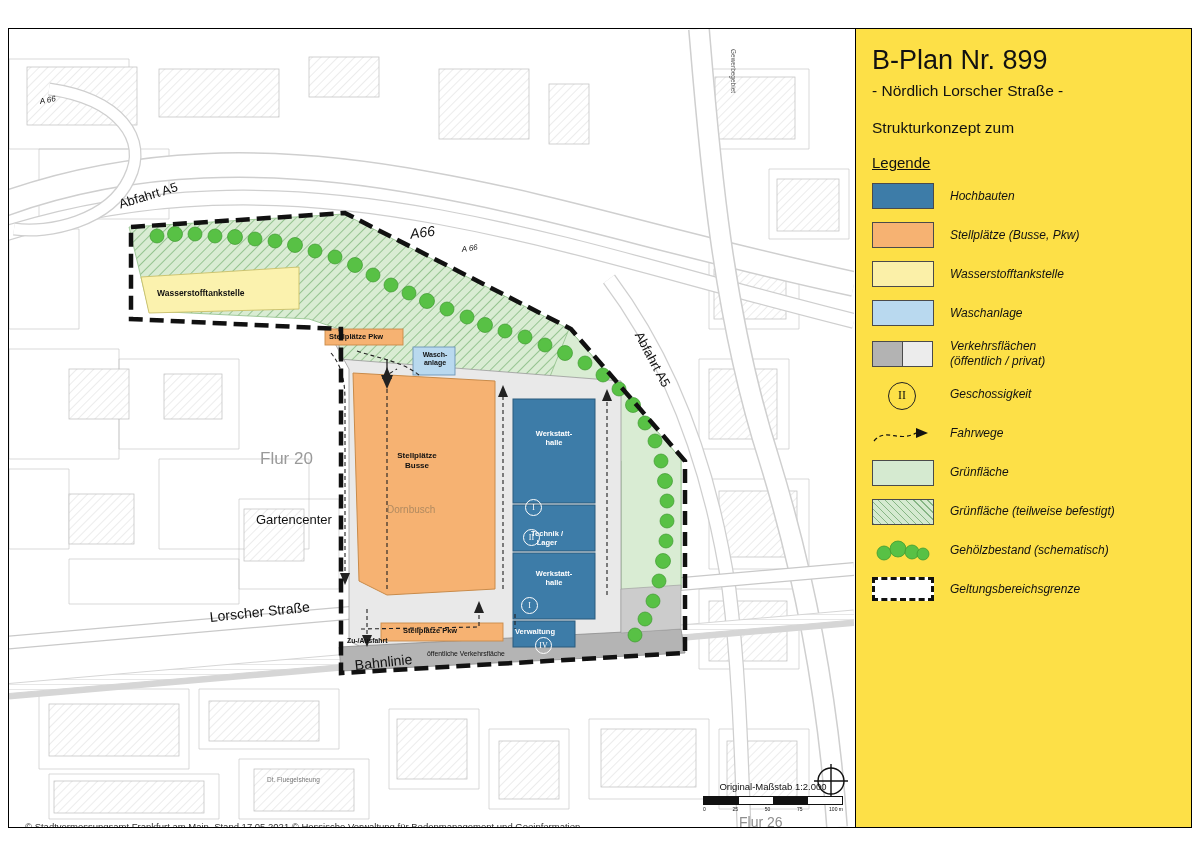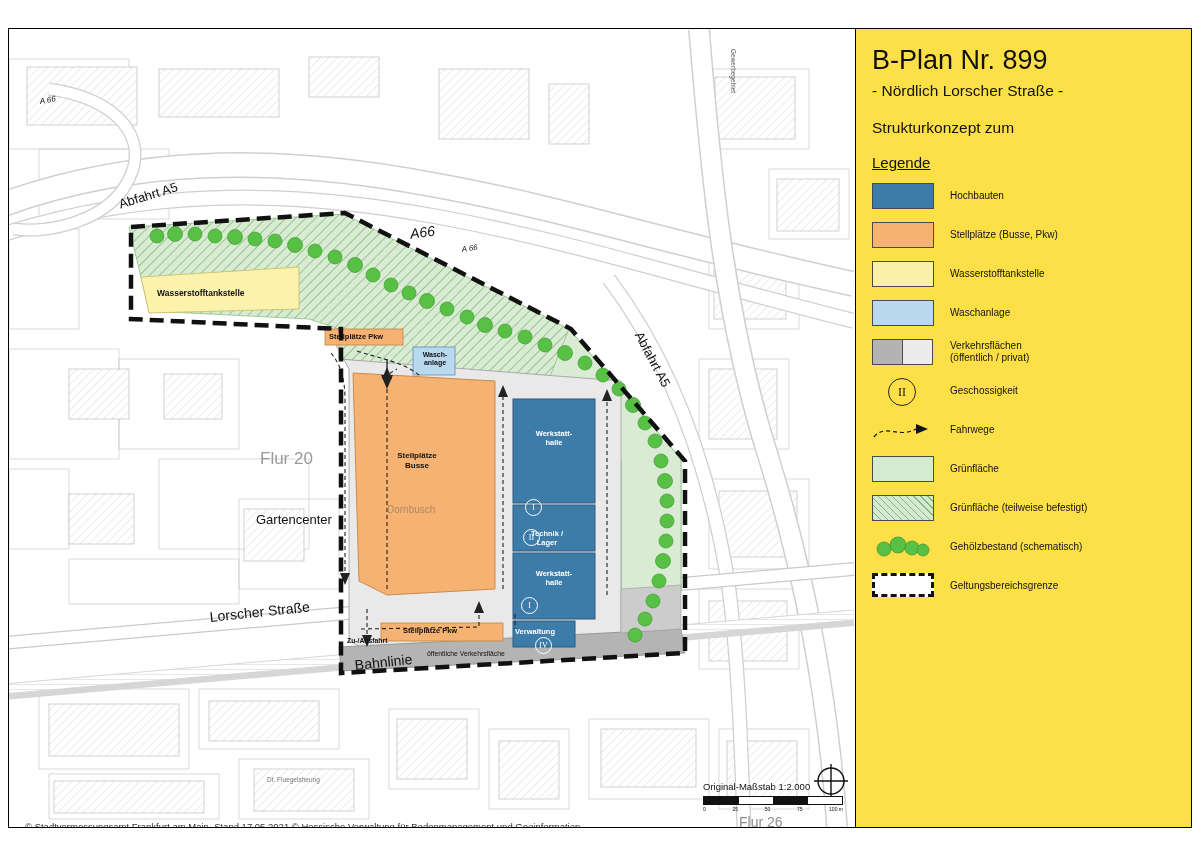--- a/index.html
+++ b/index.html
@@ -16,21 +16,21 @@
   
   .panel{position:absolute;left:855px;top:29px;width:336px;height:798px;background:#fde047;border-left:1px solid #000;box-sizing:border-box;}
   .panel-inner{padding:14px 16px 0 16px;}
   .title-main{font-size:27px;color:#111;letter-spacing:0px;margin:2px 0 6px 0;}
   .title-sub{font-size:15.5px;color:#111;margin:0 0 18px 0;}
   .title-desc{font-size:15.5px;color:#111;line-height:1.32;margin:0 0 16px 0;}
   .legend-title{font-size:15px;color:#111;text-decoration:underline;margin:2px 0 12px 0;}
 
   .legend-row{display:flex;align-items:center;margin-bottom:13px;}
   .legend-key{width:62px;min-width:62px;height:26px;position:relative;margin-right:16px;}
-  .legend-label{font-size:10px;color:#111;line-height:1.22;}
+  .legend-label{font-size:12px;color:#111;line-height:1.22;font-style:italic;}
 
   .sw{width:62px;height:26px;border:1px solid #4a4a4a;box-sizing:border-box;}
   .sw-hochbau{background:#3d7ca8;}
   .sw-stell{background:#f6b272;}
   .sw-wasser{background:#fbf0a8;}
   .sw-wasch{background:#b9d9ef;}
   .sw-half{width:31px;height:26px;border:1px solid #4a4a4a;box-sizing:border-box;position:absolute;top:0;}
   .sw-half.l{left:0;background:#b3b3b3;}
   .sw-half.r{left:30px;background:#ececec;}
   .sw-gruen{background:#d5ead0;}
@@ -48,21 +48,21 @@
   .verf-line{font-size:11.5px;color:#111;line-height:1.32;}
 
   
   .mt{position:absolute;color:#111;white-space:nowrap;}
   .lbl-sm{font-size:8px;}
   .lbl-xs{font-size:6.5px;}
 
   .credit{position:absolute;left:16px;top:792px;font-size:9.5px;color:#333;white-space:nowrap;}
 
   .scalewrap{position:absolute;left:694px;top:752px;width:140px;}
-  .scaletext{font-size:9.5px;color:#111;}
+  .scaletext{font-size:9.5px;color:#111;text-align:center;}
   .scalebar{margin-top:4px;height:7px;display:flex;border:1px solid #111;}
   .scalebar div{flex:1;}
   .scale-ticks{display:flex;font-size:5px;color:#111;justify-content:space-between;margin-top:1px;}
 </style>
 </head>
 <body>
 
 <div id="page">
 
   <div class="frame"></div>

